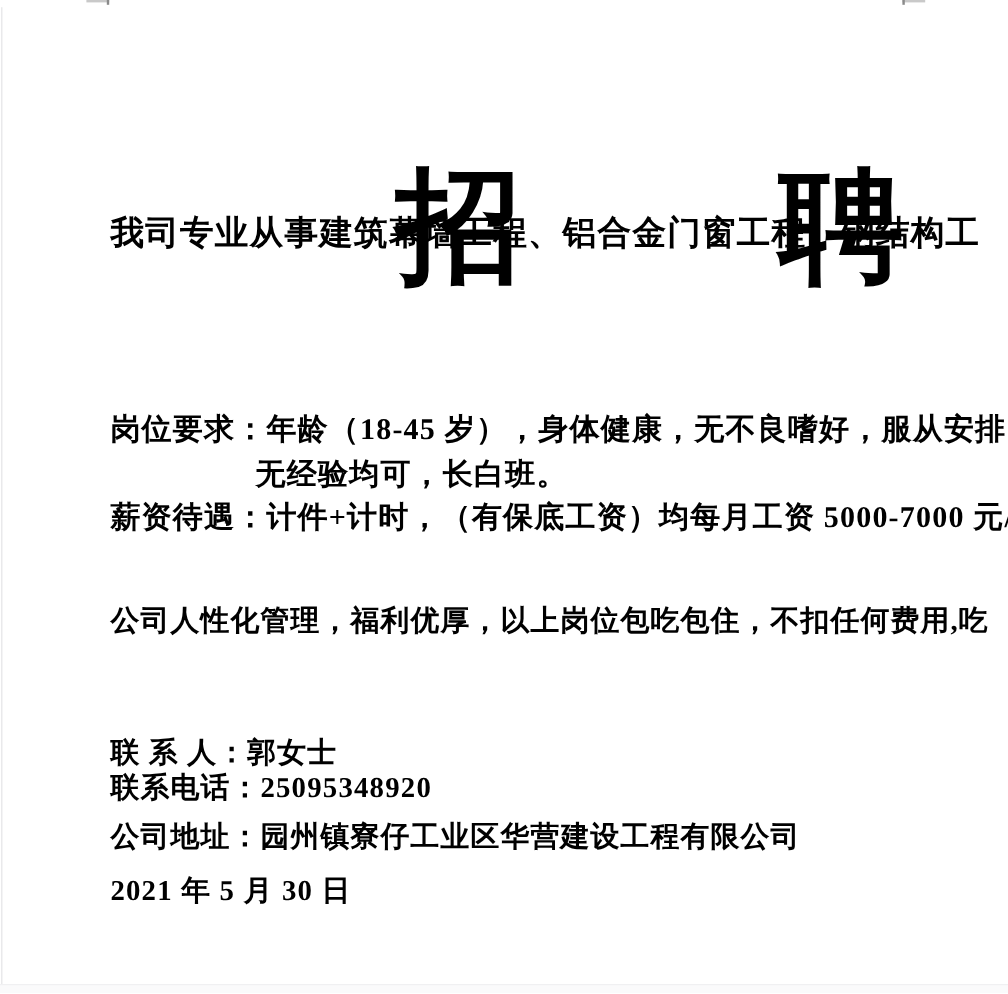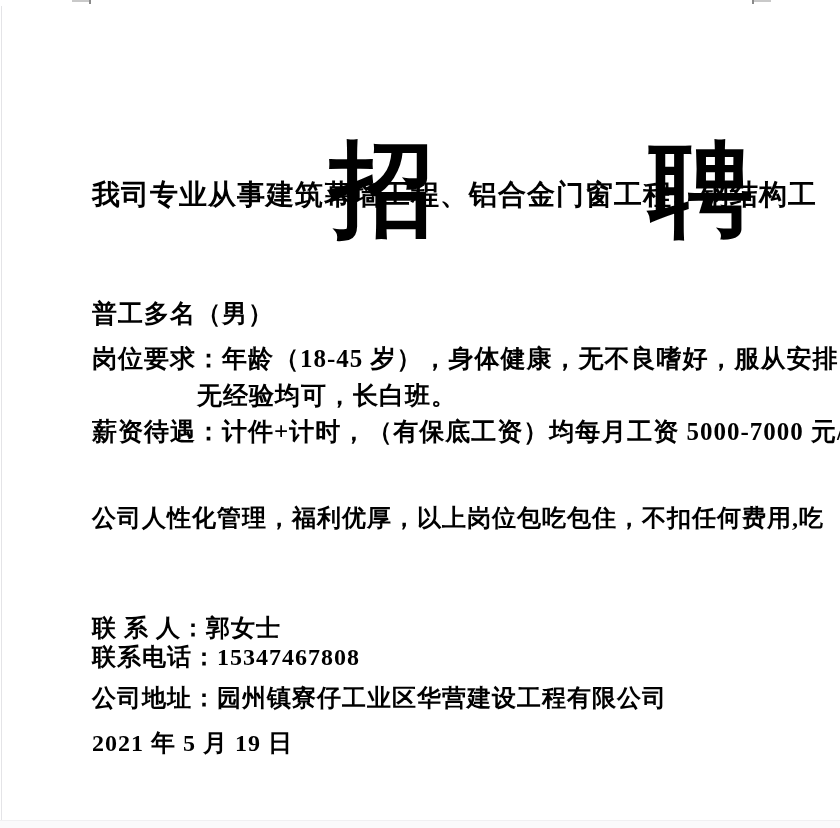--- a/index.html
+++ b/index.html
@@ -63,21 +63,21 @@
   }
   #doc-title .title-char-1 { margin-right: 215px; }
 
   .intro-line   { font-size: 28px; text-align: center; }
   #intro-line-1 { top: 181px; }
   #intro-line-2 { top: 227px; }
 
   .body-line    { font-size: 25px; }
   #job-title    { top: 301px; }
   #req-line-1   { top: 346px; }
-  #req-line-2   { top: 383px; left: 197px; text-align: right; }
+  #req-line-2   { top: 383px; left: 213px; text-align: right; }
   #salary-line  { top: 419px; }
 
   .welfare-line  { font-size: 24px; }
   #welfare-line-1 { top: 506px; }
   #welfare-line-2 { top: 537px; }
 
   .contact-line { font-size: 24px; }
   #contact-person  { top: 616px; }
   #contact-phone   { top: 645px; }
   #company-address { top: 686px; }
@@ -96,25 +96,24 @@
     <span class="tick"></span>
   </div>
   <div class="page-bottom-strip"></div>
 
   <div id="doc-title" class="txt">
     <span class="title-char-1">招</span><span class="title-char-2">聘</span>
   </div>
 
   <div id="intro-line-1" class="txt intro-line">我司专业从事建筑幕墙工程、铝合金门窗工程、钢结构工</div>
 
-  <div id="job-title" class="txt body-line">普工多名（男）</div>
   <div id="req-line-1" class="txt body-line">岗位要求：年龄（18-45 岁），身体健康，无不良嗜好，服从安排，有</div>
   <div id="req-line-2" class="txt body-line">无经验均可，长白班。</div>
   <div id="salary-line" class="txt body-line">薪资待遇：计件+计时，（有保底工资）均每月工资 5000-7000 元/月。</div>
 
   <div id="welfare-line-1" class="txt welfare-line">公司人性化管理，福利优厚，以上岗位包吃包住，不扣任何费用,吃</div>
 
   <div id="contact-person" class="txt contact-line">联 系 人：郭女士</div>
-  <div id="contact-phone" class="txt contact-line">联系电话：15347467808</div>
+  <div id="contact-phone" class="txt contact-line">联系电话：25095348920</div>
   <div id="company-address" class="txt contact-line">公司地址：园州镇寮仔工业区华营建设工程有限公司</div>
-  <div id="doc-date" class="txt contact-line">2021 年 5 月 19 日</div>
+  <div id="doc-date" class="txt contact-line">2021 年 5 月 30 日</div>
 
 </div>
 
 </body></html>

